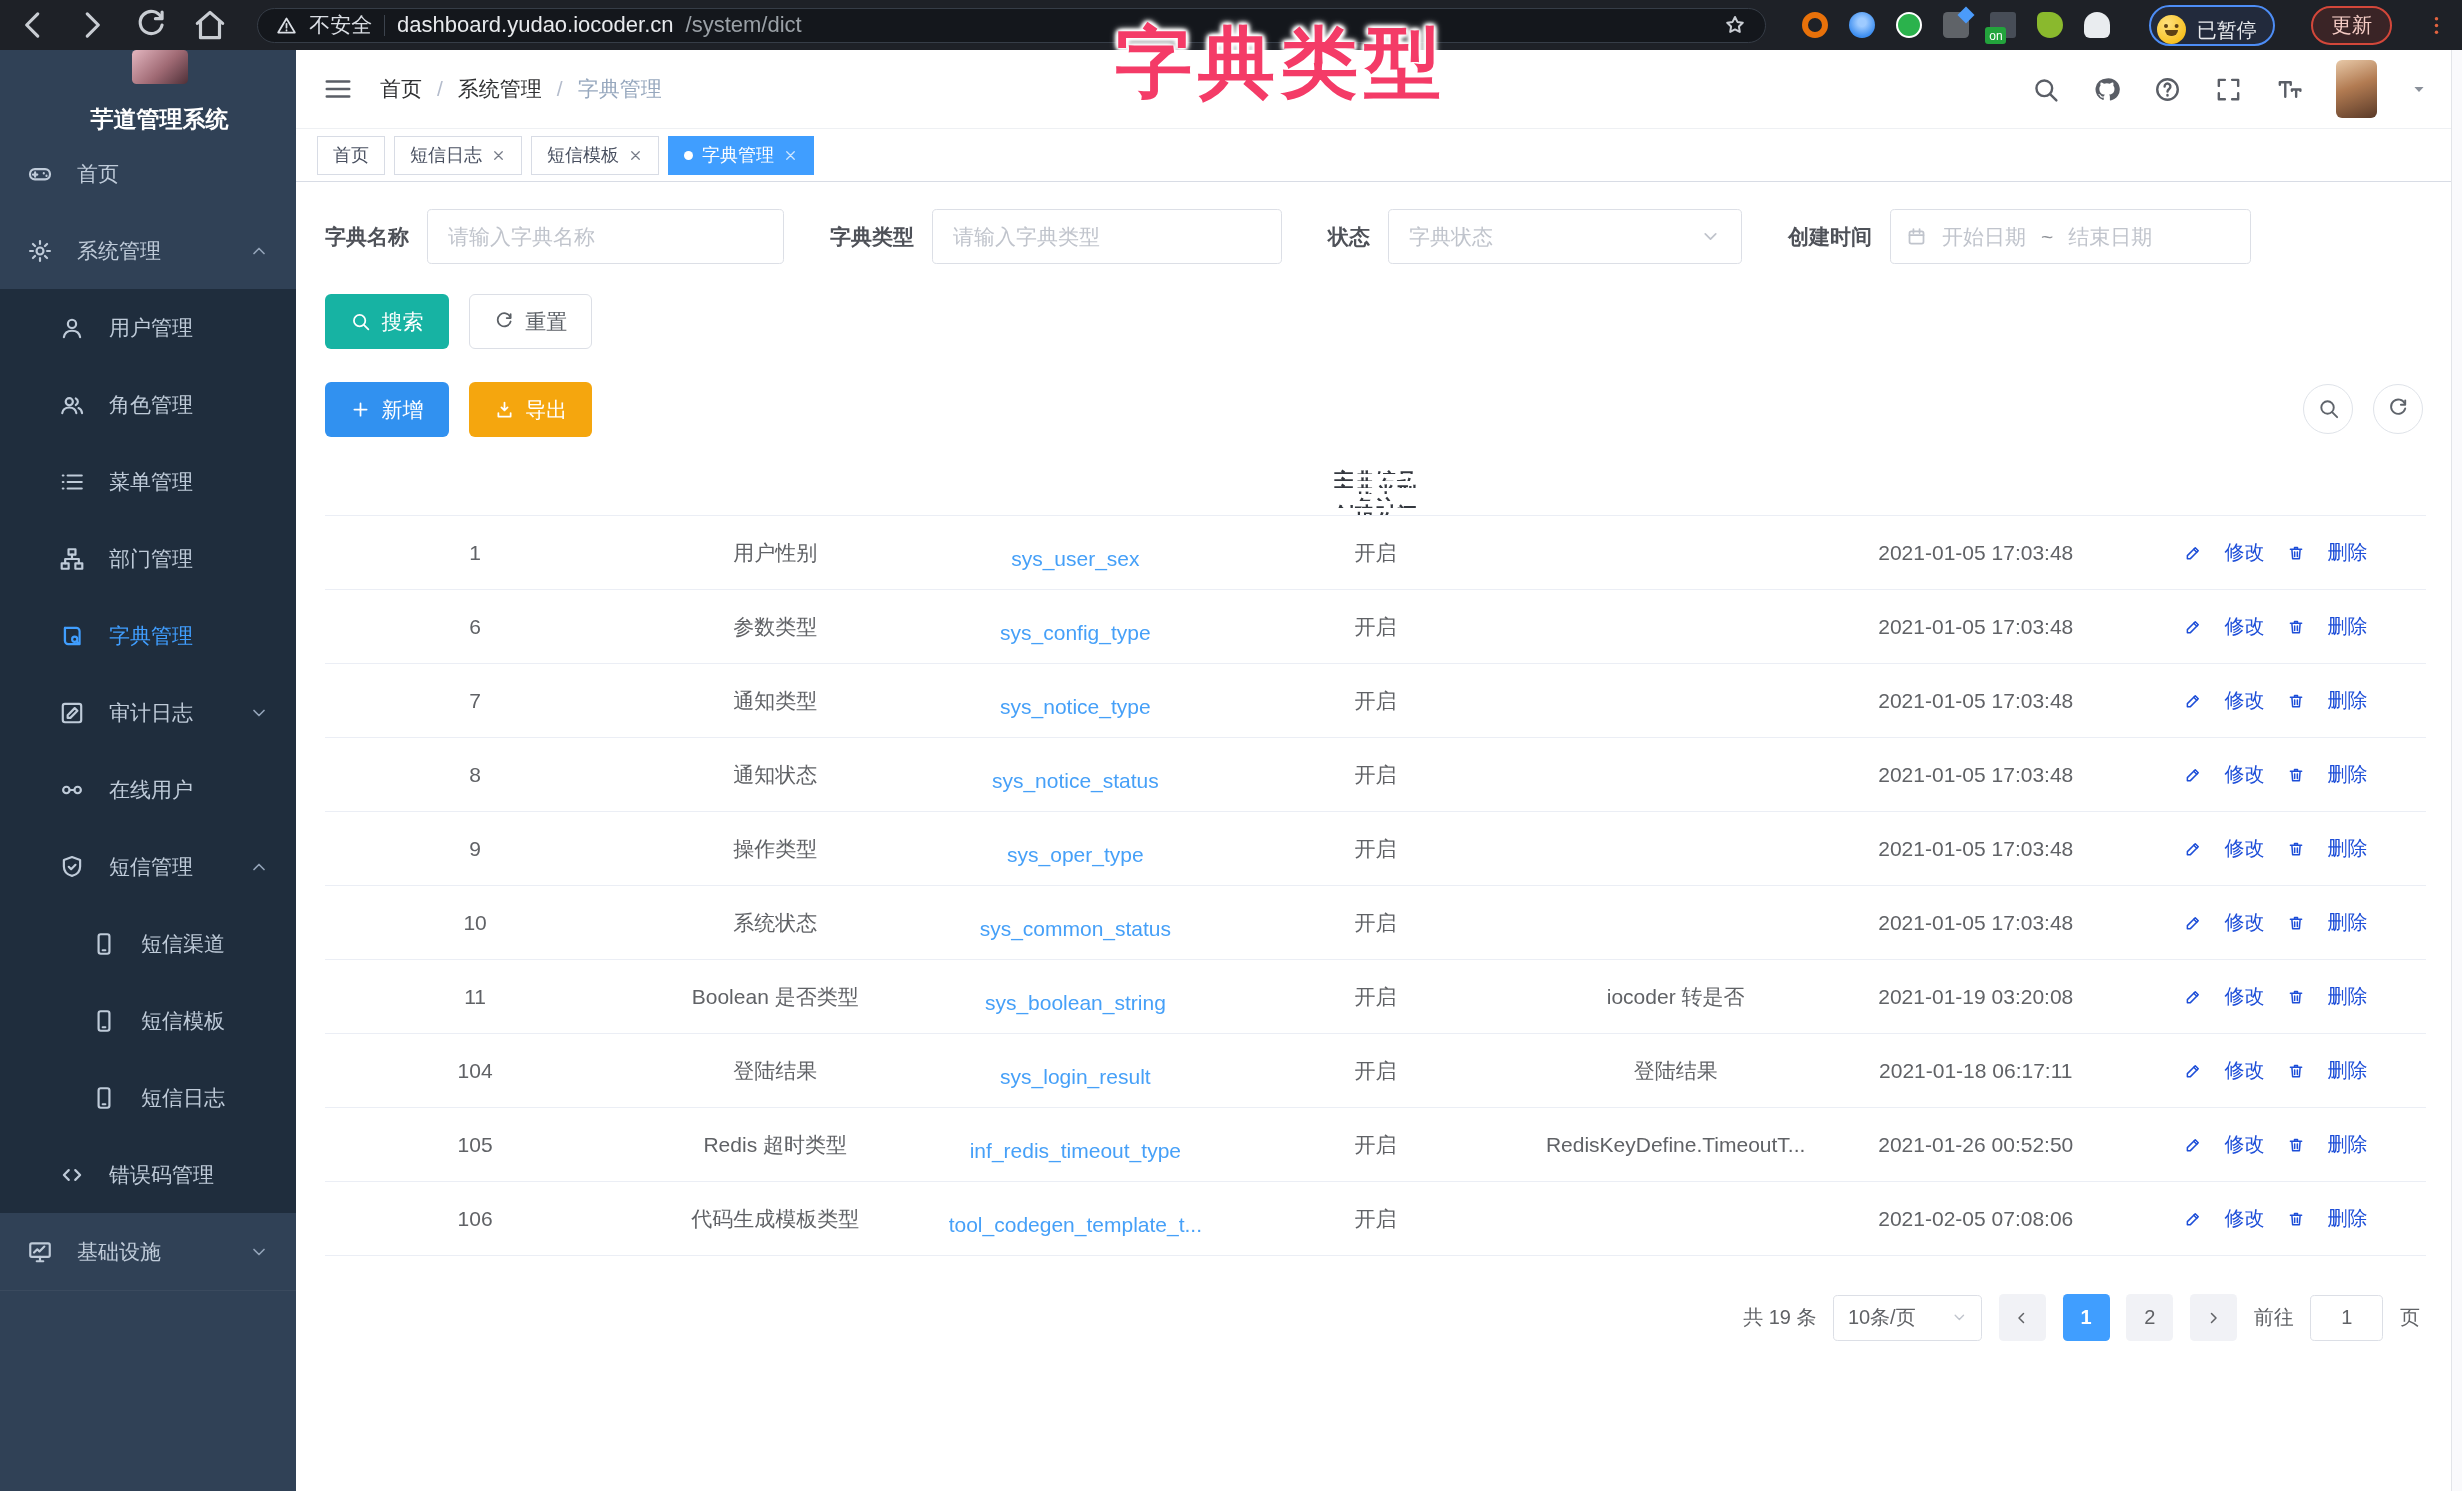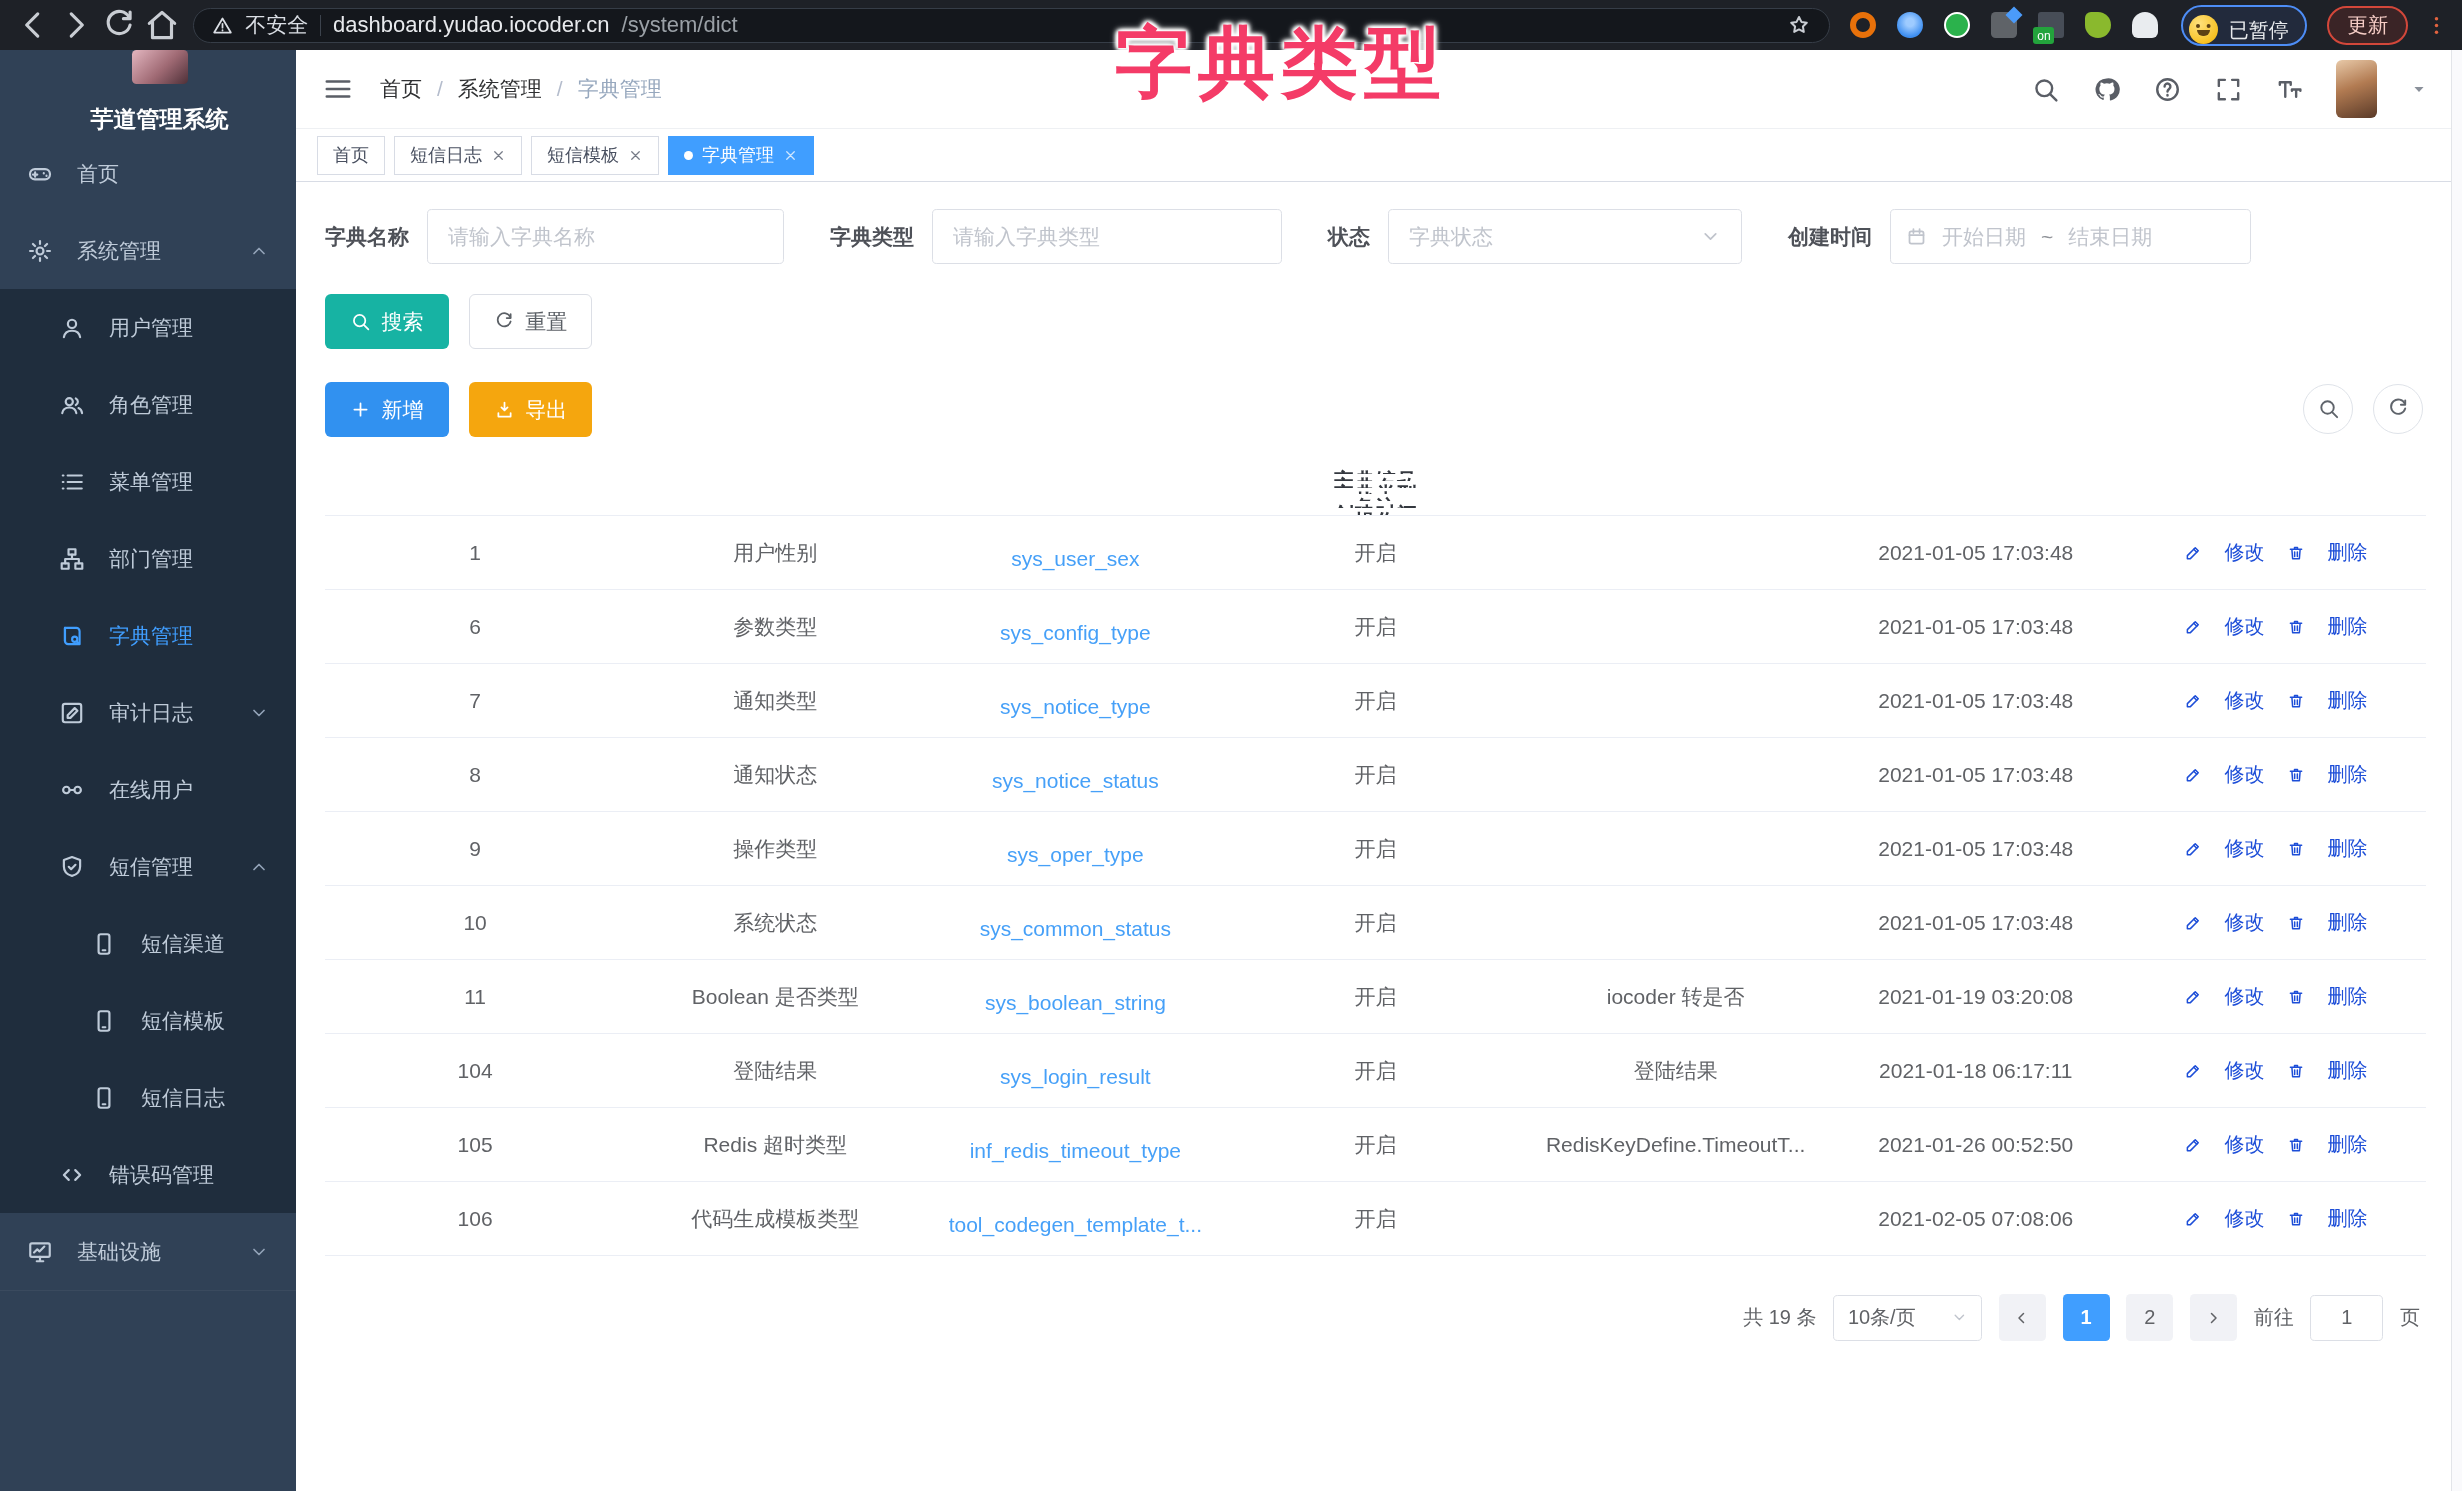--- a/index.html
+++ b/index.html
@@ -3,21 +3,21 @@
 <meta charset="utf-8">
 <style>
   * { margin:0; padding:0; box-sizing:border-box; }
   html,body { width:2462px; height:1491px; overflow:hidden; }
   body { font-family:"Liberation Sans","DejaVu Sans",sans-serif; position:relative; background:#fff; }
 
   .icn { display:inline-flex; flex:none; }
   .icn svg { width:100%; height:100%; display:block; }
 
   
-  .browser-bar { height:50px; background:#1e2127; display:flex; align-items:center; padding:0 13.7px; gap:5px; }
+  .browser-bar { height:50px; background:#1e2127; display:flex; align-items:center; padding:0 13.7px; gap:21px; }
   .nav-btn { width:38px; height:38px; display:flex; align-items:center; justify-content:center; color:#c9cdd3; }
   .omnibox { flex:1; height:35px; background:#14171c; border:0.8px solid #363d47; border-radius:20px; display:flex; align-items:center; padding:0 18px; gap:12px; margin:0 15px 0 7.6px; }
   .omnibox .w-icn { width:21px; height:21px; color:#dadee4; }
   .sec-label { color:#dadee4; font-size:21px; }
   .o-sep { width:0.8px; height:21px; background:#3c434d; }
   .url-host { color:#e8eaed; font-size:22px; }
   .url-path { color:#9aa0a6; font-size:22px; }
   .star-btn { margin-left:auto; width:24px; height:24px; color:#c9cdd3; }
   .ext-row { display:flex; align-items:center; gap:21px; margin-right:18px; }
   .ext { width:26px; height:26px; border-radius:50%; position:relative; }

